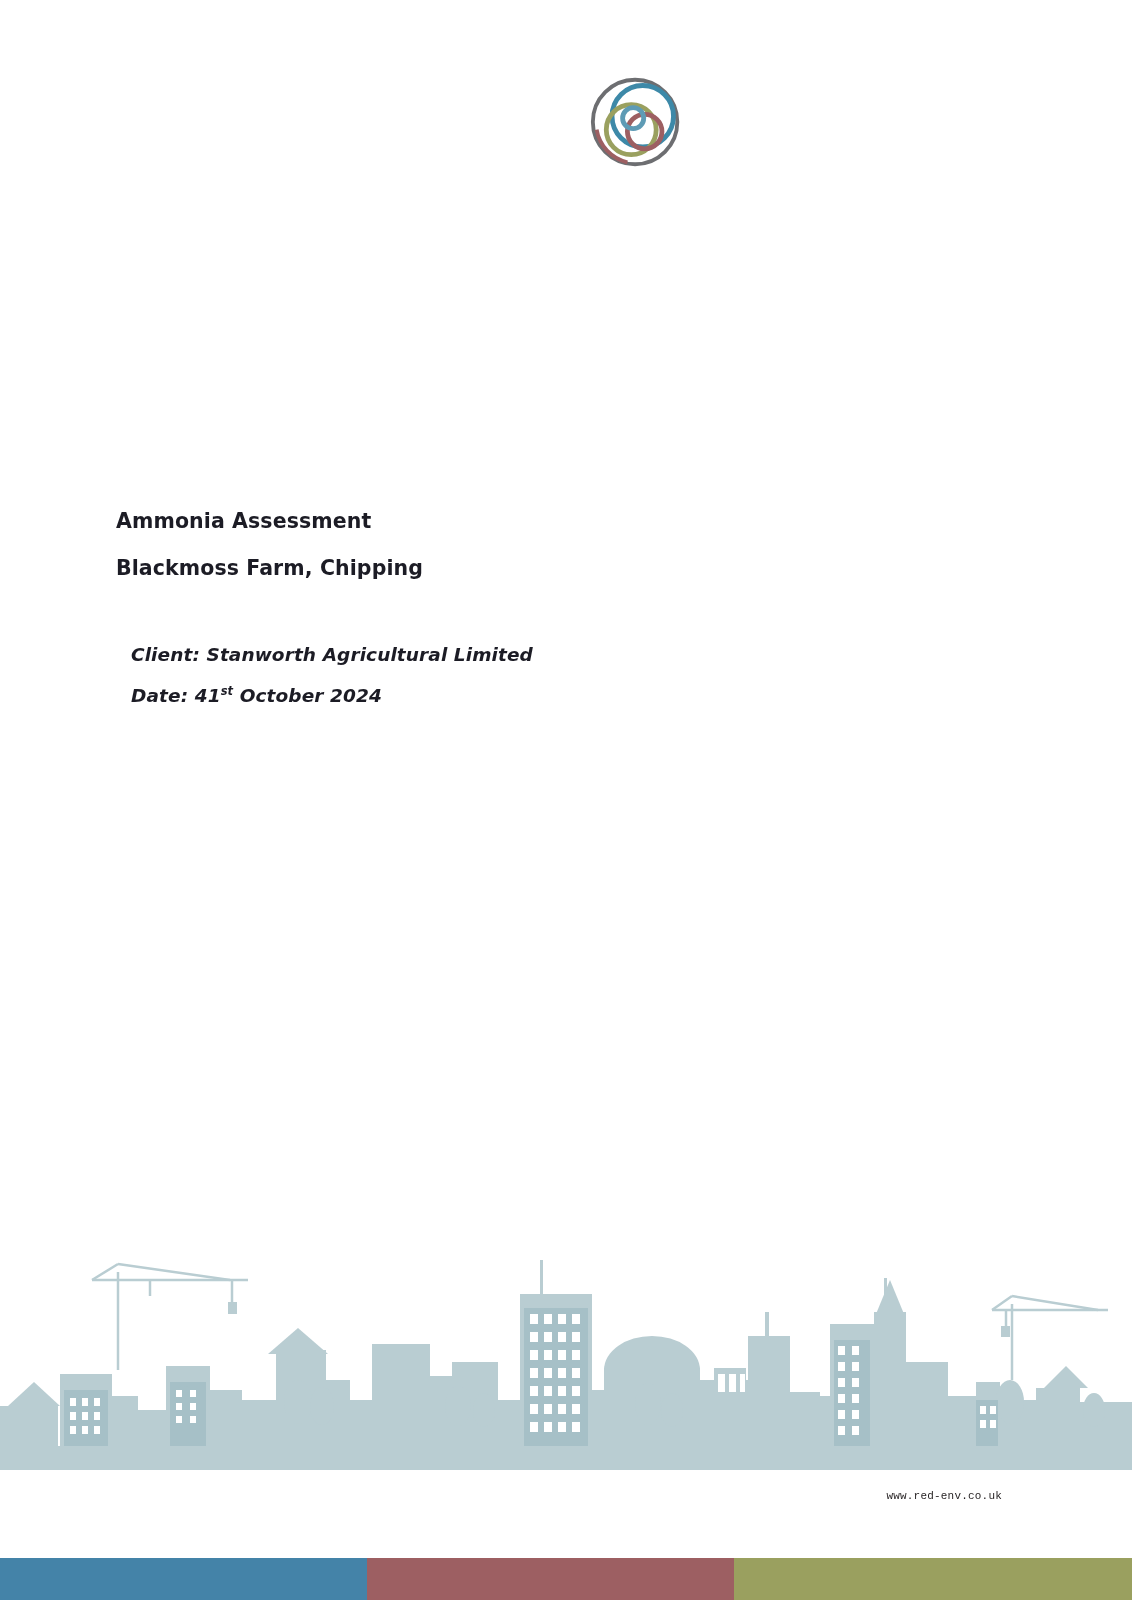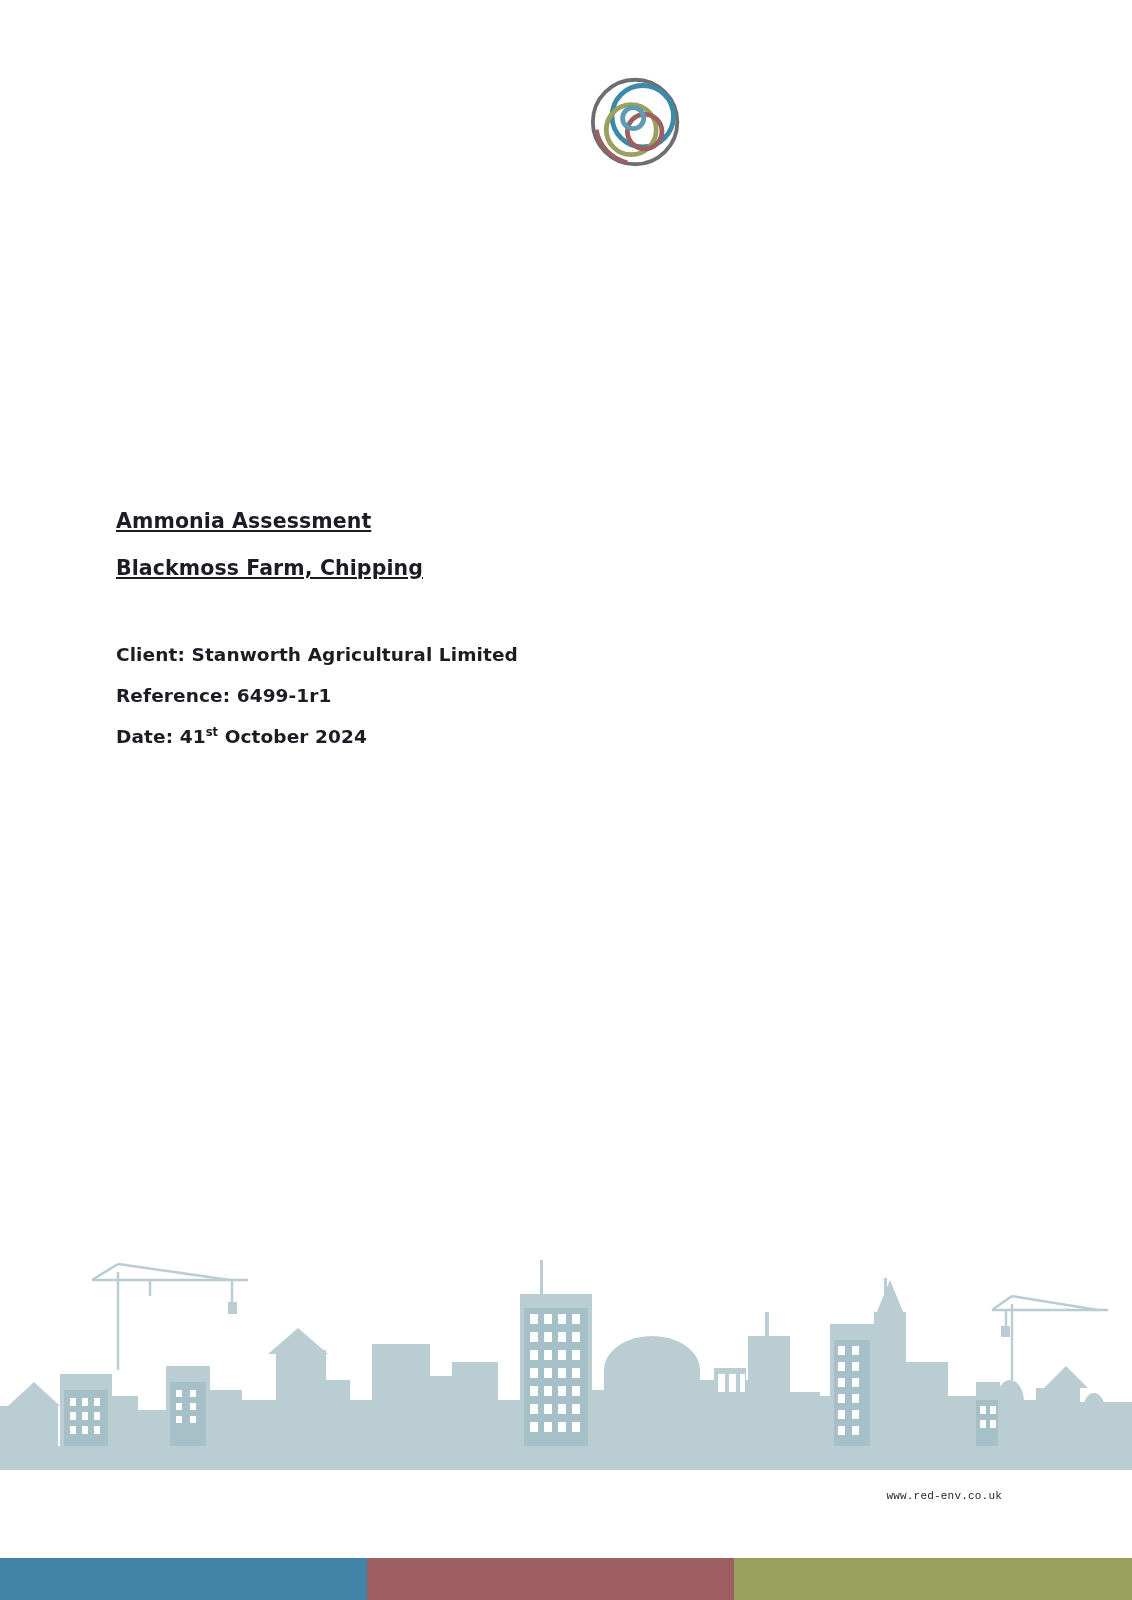--- a/index.html
+++ b/index.html
@@ -61,27 +61,27 @@
     width: 700px;
   }
   .doc-line {
     font-family: "DejaVu Sans", sans-serif;
     font-size: 20.5px;
     font-weight: bold;
     color: #1c1c25;
     line-height: 47px;
     white-space: nowrap;
     letter-spacing: 0.1px;
-    text-decoration: underline;
   }
   .meta-block {
     position: absolute;
-    left: 116px;
+    left: 131px;
     top: 634px;
     width: 700px;
+    font-style: italic;
   }
   .meta-line {
     font-family: "DejaVu Sans", sans-serif;
     font-size: 18.5px;
     font-weight: bold;
     color: #1c1c25;
     line-height: 41px;
     white-space: nowrap;
     letter-spacing: 0.1px;
   }
@@ -139,21 +139,20 @@
   </div>
 </div>
 
 <div class="title-block">
   <div class="doc-line">Ammonia Assessment</div>
   <div class="doc-line">Blackmoss Farm, Chipping</div>
 </div>
 
 <div class="meta-block">
   <div class="meta-line">Client: Stanworth Agricultural Limited</div>
-  <div class="meta-line">Reference: 6499-1r1</div>
   <div class="meta-line"><span>Date: 41</span><sup>st</sup><span> October 2024</span></div>
 </div>
 
 <div class="skyline">
   <svg viewBox="0 0 1132 220" width="1132" height="220" preserveAspectRatio="none" aria-hidden="true">
     <g fill="#b9cdd2">
 
       <g stroke="#b9cdd2" stroke-width="2.5" fill="none">
         <line x1="118" y1="22" x2="118" y2="120"></line>
         <line x1="92" y1="30" x2="248" y2="30"></line>

